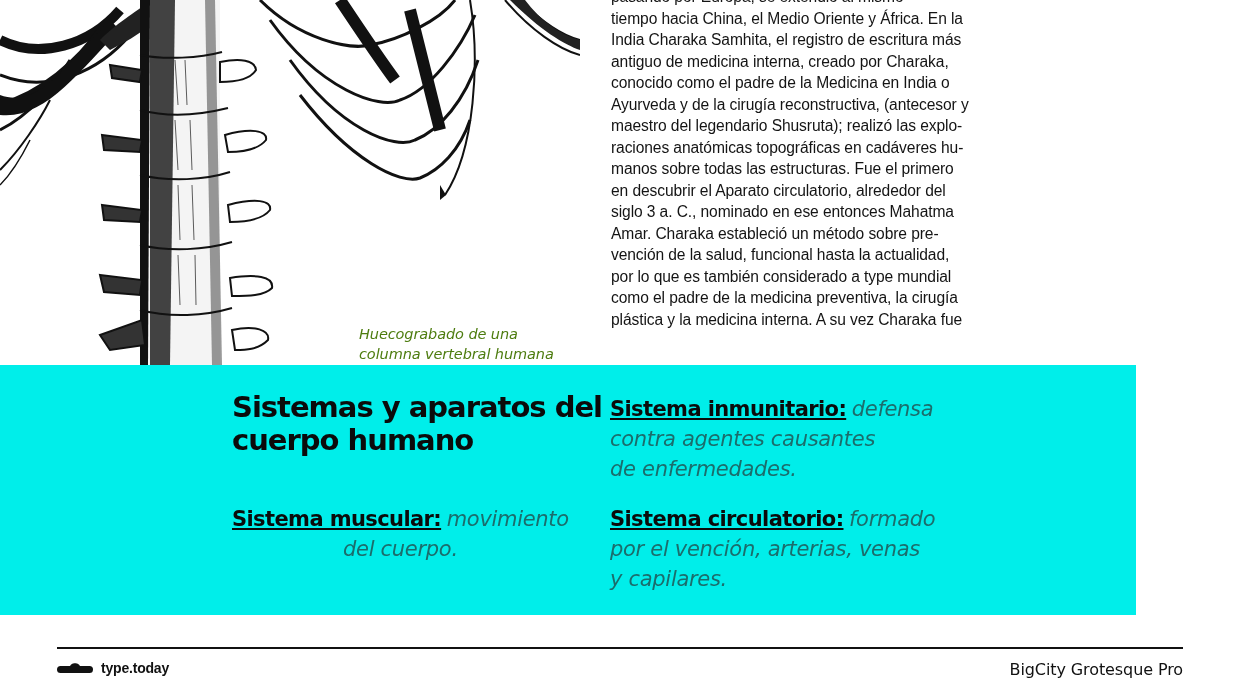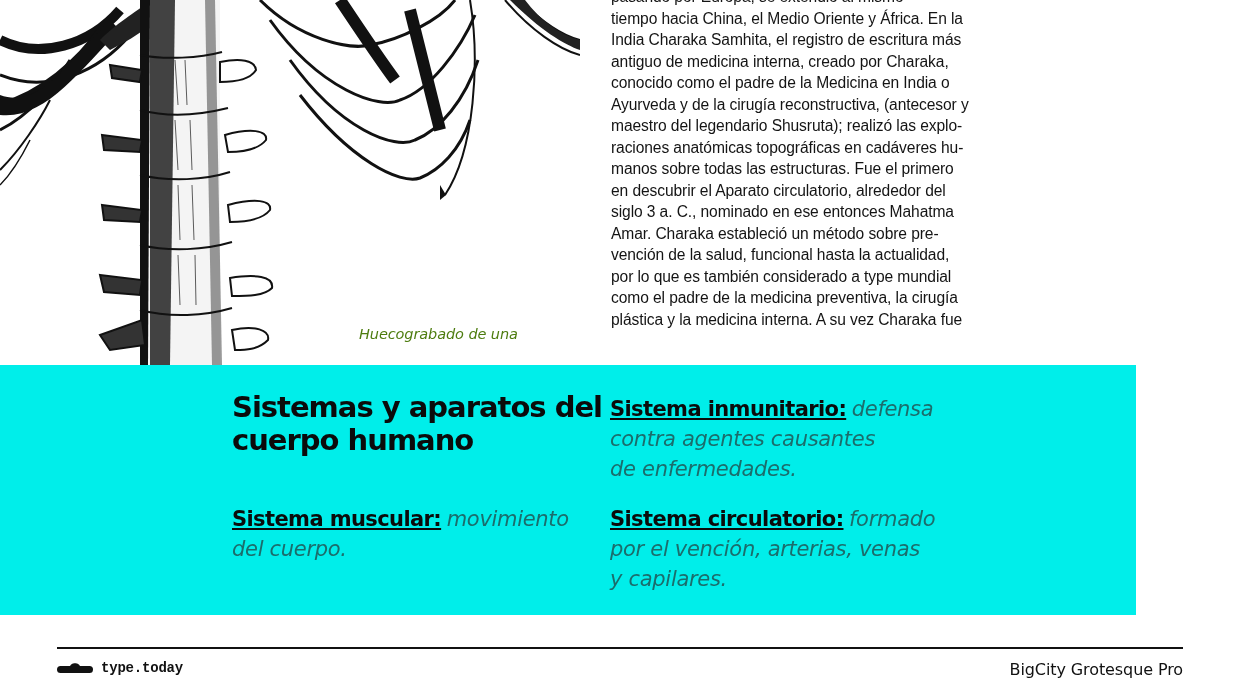--- a/index.html
+++ b/index.html
@@ -26,27 +26,27 @@
     .band-title {
       position: absolute; left: 232px; top: 26px; width: 360px;
       font-family: "DejaVu Sans", sans-serif; font-weight: bold; font-size: 29px; line-height: 33px;
       color: #0b0b0b; letter-spacing: -1px;
     }
     .band-title .line { display: block; white-space: nowrap; }
     .sys { position: absolute; font-size: 21px; line-height: 29px; letter-spacing: -0.3px; }
     .sys .line { display: block; white-space: nowrap; }
     .sys .term { font-family: "DejaVu Sans", sans-serif; font-weight: bold; color: #0b0b0b; letter-spacing: -0.6px; text-decoration: underline; }
     .sys .desc { font-family: "DejaVu Sans", sans-serif; font-style: italic; font-weight: 200; color: #1b6d6c; }
-    .sys-muscular { left: 232px; top: 139px; }
+    .sys-muscular { left: 232px; top: 139px; text-align: center; }
     .sys-inmunitario { left: 610px; top: 29px; }
     .sys-circulatorio { left: 610px; top: 139px; }
     .footer-rule { position: absolute; left: 57px; top: 647px; width: 1126px; height: 2px; background: #111; }
     .brand { position: absolute; left: 57px; top: 660px; display: flex; align-items: center; gap: 8px; }
     .brand-logo { width: 36px; height: 14px; display: block; }
-    .brand-name { font-family: Liberation Mono, monospace; font-weight: bold; font-size: 14px; color: #111; letter-spacing: -0.2px; }
+    .brand-name { font-family: Liberation Sans, sans-serif; font-weight: bold; font-size: 14px; color: #111; letter-spacing: -0.2px; }
     .font-name {
       position: absolute; right: 57px; top: 660px;
       font-family: "DejaVu Sans", sans-serif; font-size: 16px; color: #111; letter-spacing: -0.1px;
     }
   </style>
 </head>
 <body>
 
 <div class="top">
   <svg class="illustration" viewBox="0 0 580 365" xmlns="http://www.w3.org/2000/svg">
@@ -113,20 +113,21 @@
 
     <g fill="none" stroke="#111" stroke-width="2">
       <path d="M520,0 C540,20 560,35 580,40"></path>
       <path d="M505,0 C530,30 560,50 580,55"></path>
     </g>
     <path d="M510,0 C540,30 565,45 580,50 L580,40 C560,35 540,20 525,0 Z" fill="#222"></path>
   </svg>
 
   <div class="caption">
     <span class="line">Huecograbado de una</span>
+    <span class="line">columna vertebral humana</span>
   </div>
 
   <div class="body-text">
     <span class="line">pasando por Europa, se extendió al mismo</span>
     <span class="line">tiempo hacia China, el Medio Oriente y África. En la</span>
     <span class="line">India Charaka Samhita, el registro de escritura más</span>
     <span class="line">antiguo de medicina interna, creado por Charaka,</span>
     <span class="line">conocido como el padre de la Medicina en India o</span>
     <span class="line">Ayurveda y de la cirugía reconstructiva, (antecesor y</span>
     <span class="line">maestro del legendario Shusruta); realizó las explo-</span>

